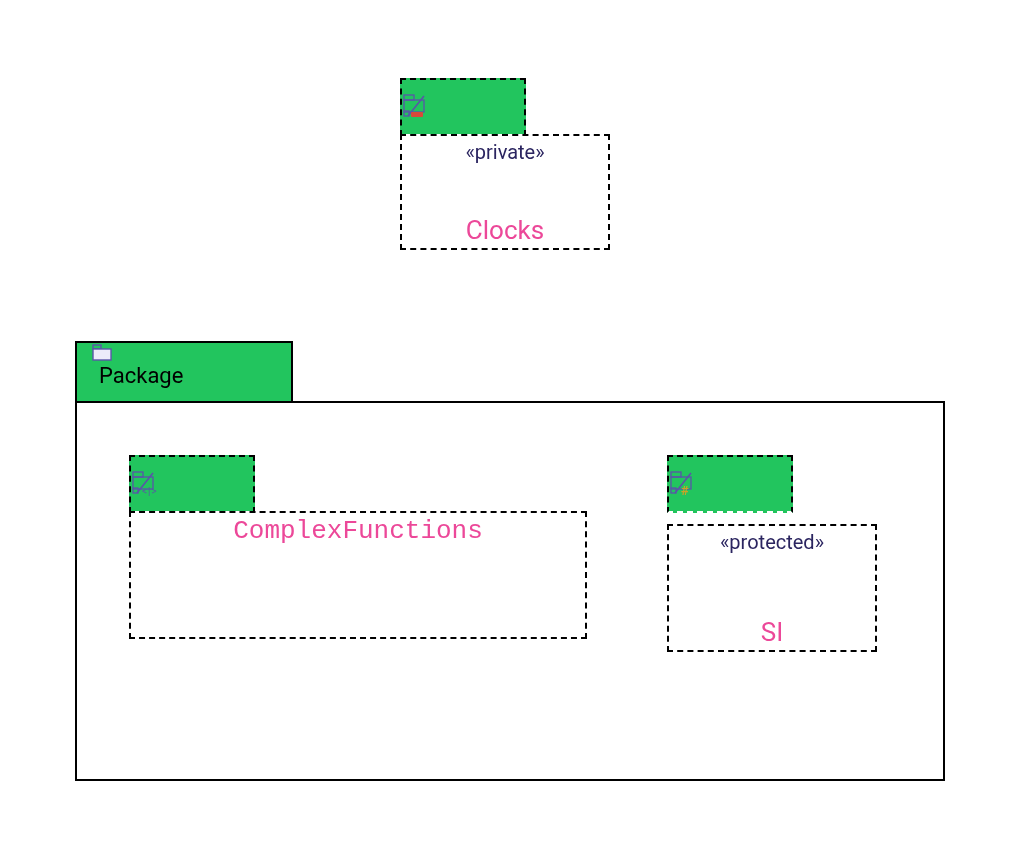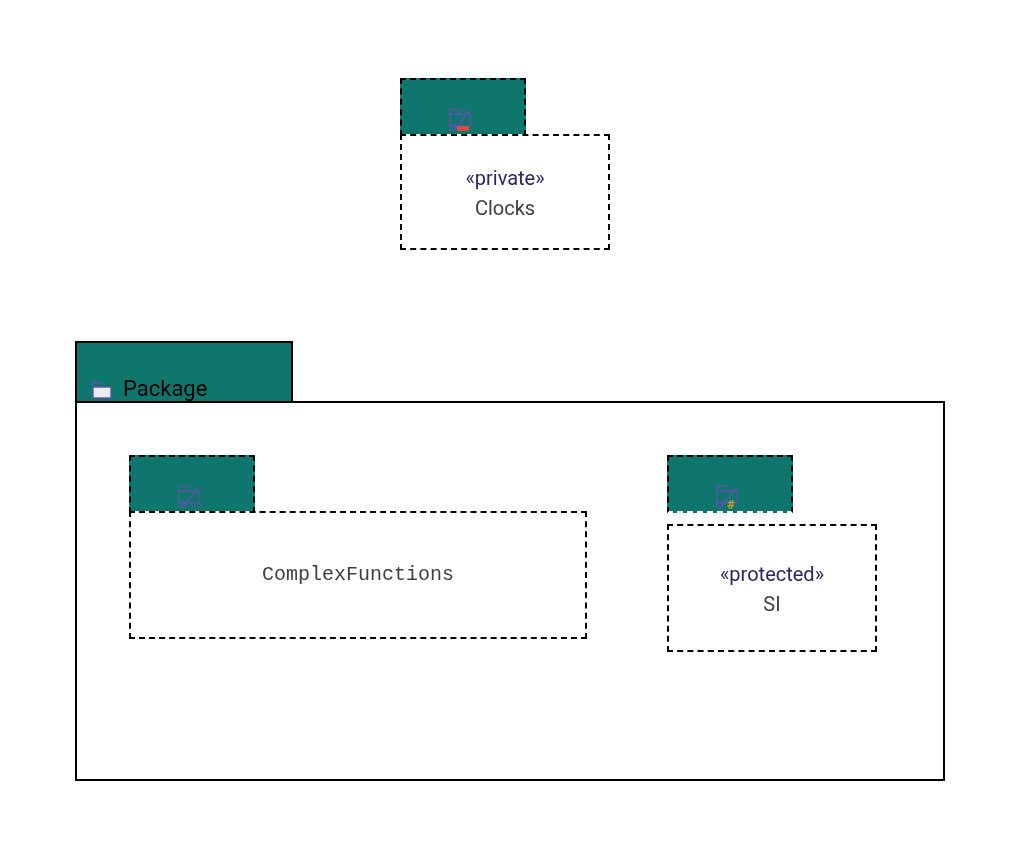--- a/index.html
+++ b/index.html
@@ -18,48 +18,49 @@
     border: 2px dashed #000;
     position: absolute;
     box-sizing: border-box;
     background: #fff;
   }
   .pkg-tab {
     border: 2px dashed #000;
     border-bottom: 2px dashed #fff; 
     position: absolute;
     box-sizing: border-box;
-    background: #0f766e;
+    background: #22c55e;
     display: flex;
-    align-items: flex-end;
+    align-items: flex-start;
     justify-content: center;
+    flex-direction: column;
   }
   .pkg-body.solid {
     border-style: solid;
   }
   .pkg-tab.solid {
     border-style: solid;
     border-bottom: 2px solid #fff;
   }
   .pkg-body .center {
     width: 100%;
     height: 100%;
     display: flex;
     flex-direction: column;
     align-items: center;
-    justify-content: center;
+    justify-content: space-between;
   }
   .stereo {
     color: #2b2560;
     font-size: 20px;
     line-height: 1.6;
   }
   .pkg-name {
-    color: #404040;
-    font-size: 20px;
+    color: #ec4899;
+    font-size: 26px;
     line-height: 1.4;
   }
   .tab-label {
     color: #000;
     font-size: 22px;
     padding-left: 8px;
   }
   svg.icon {
     display: block;
   }

